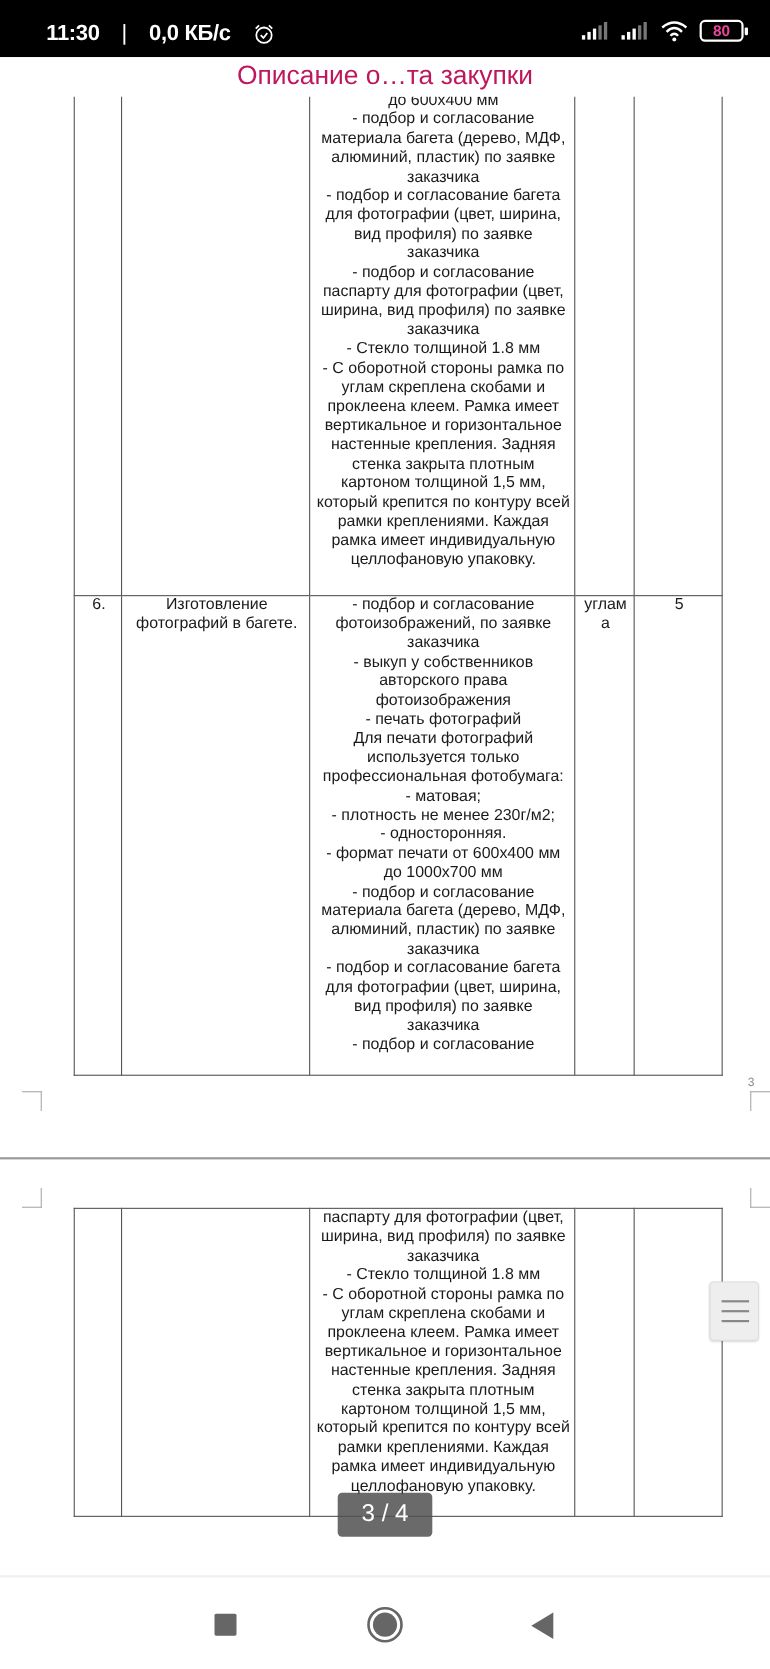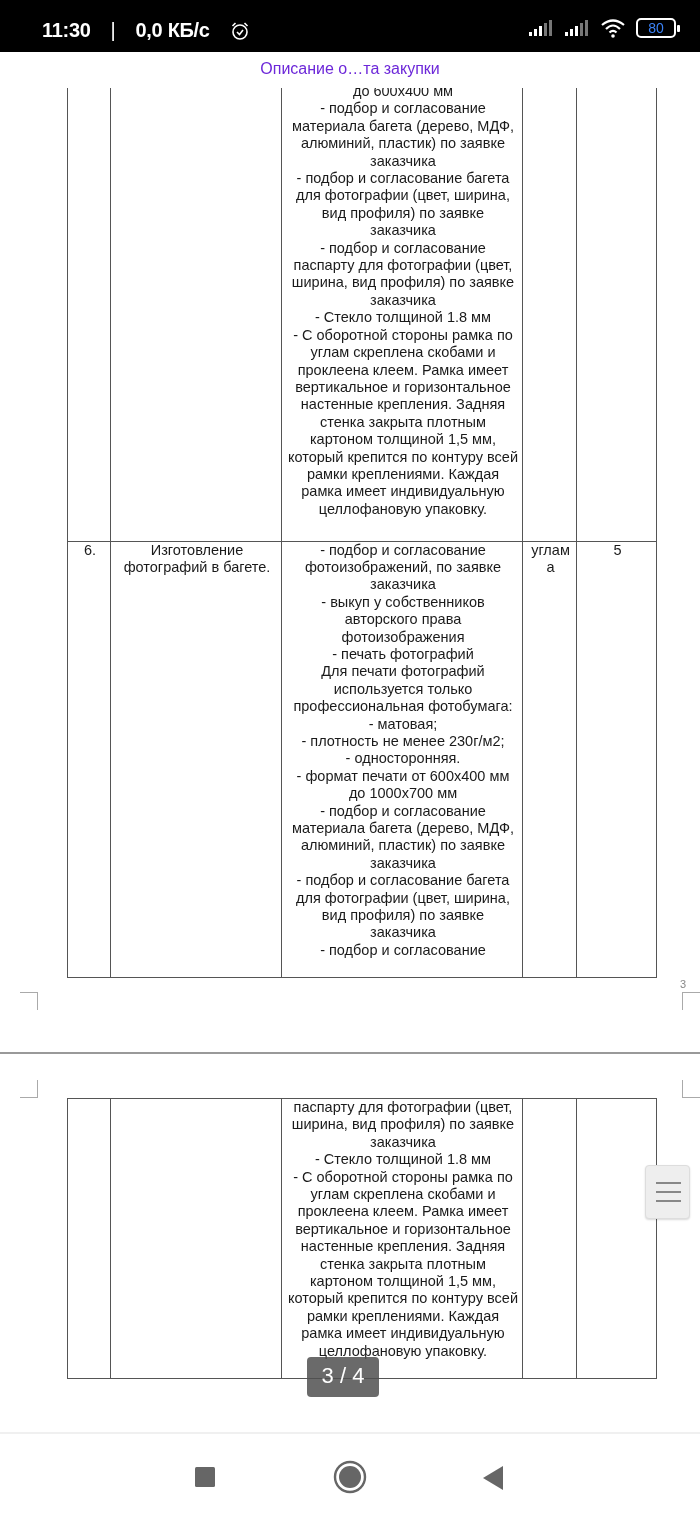--- a/index.html
+++ b/index.html
@@ -4,25 +4,25 @@
 <style>
   * { box-sizing: border-box; margin: 0; padding: 0; }
   html, body { width: 700px; height: 1517px; overflow: hidden; background: #fff; }
   body { position: relative; font-family: "Liberation Sans", "DejaVu Sans", sans-serif; color: #1a1a1a; }
 
   
   .statusbar { position: absolute; left: 0; top: 0; width: 700px; height: 52px; background: #000; color: #fff; }
   .sb-left { position: absolute; left: 42px; top: 19px; font-size: 20px; font-weight: bold; display: flex; align-items: center; gap: 20px; letter-spacing: -0.3px; }
   .sb-alarm { width: 20px; height: 20px; display: inline-block; }
   .sb-right { position: absolute; right: 24px; top: 18px; display: flex; align-items: center; gap: 10px; }
-  .battery { position: relative; width: 40px; height: 20px; border: 2px solid #fff; border-radius: 5px; font-size: 14px; font-weight: normal; text-align: center; line-height: 16px; color: #3b82f6; }
+  .battery { position: relative; width: 40px; height: 20px; border: 2px solid #fff; border-radius: 5px; font-size: 14px; font-weight: bold; text-align: center; line-height: 16px; color: #ec4899; }
   .battery::after { content: ""; position: absolute; right: -6px; top: 5px; width: 3px; height: 7px; background: #fff; border-radius: 1px; }
 
   
-  .titlebar { position: absolute; left: 0; top: 52px; width: 700px; height: 36px; background: #fff; text-align: center; font-size: 16px; line-height: 34px; color: #6d28d9; }
+  .titlebar { position: absolute; left: 0; top: 52px; width: 700px; height: 36px; background: #fff; text-align: center; font-size: 24px; line-height: 34px; color: #be185d; }
 
   
   .docarea { position: absolute; left: 0; top: 88px; width: 700px; height: 1344px; background: #fff; overflow: hidden; }
 
   table.doc { position: absolute; left: 67px; width: 589px; border-collapse: collapse; table-layout: fixed; font-size: 14.5px; line-height: 17.4px; }
   table.doc td { border: 1px solid #555; vertical-align: top; padding: 0 4px 0 6px; }
   table.doc col.c1 { width: 43px; }
   table.doc col.c2 { width: 171px; }
   table.doc col.c3 { width: 241px; }
   table.doc col.c4 { width: 54px; }
@@ -36,21 +36,21 @@
 
   .page-gap-line { position: absolute; left: 0; top: 964px; width: 700px; height: 2px; background: #999; }
   .corner { position: absolute; width: 18px; height: 18px; border-color: #aaa; border-style: solid; border-width: 0; }
   .pagenum { position: absolute; right: 14px; top: 890px; font-size: 11px; color: #888; }
 
   
   .scroll-handle { position: absolute; left: 645px; top: 1165px; width: 45px; height: 54px; background: #eee; border: 1px solid #ddd; border-radius: 4px; box-shadow: 0 1px 2px rgba(0,0,0,0.15); }
   .scroll-handle span { position: absolute; left: 10px; width: 25px; height: 2px; background: #888; }
 
   
-  .page-indicator { position: absolute; left: 307px; top: 1357px; width: 72px; height: 40px; background: rgba(80,80,80,0.85); color: #fff; border-radius: 4px; text-align: center; font-size: 22px; line-height: 38px; }
+  .page-indicator { position: absolute; left: 307px; top: 1357px; width: 86px; height: 40px; background: rgba(80,80,80,0.85); color: #fff; border-radius: 4px; text-align: center; font-size: 22px; line-height: 38px; }
 
   
   .navbar { position: absolute; left: 0; top: 1432px; width: 700px; height: 85px; background: #fff; border-top: 2px solid #f0f0f0; }
   .nav-btn { position: absolute; top: 30px; }
 </style>
 </head>
 <body>
 
 <div class="statusbar">
   <div class="sb-left">

